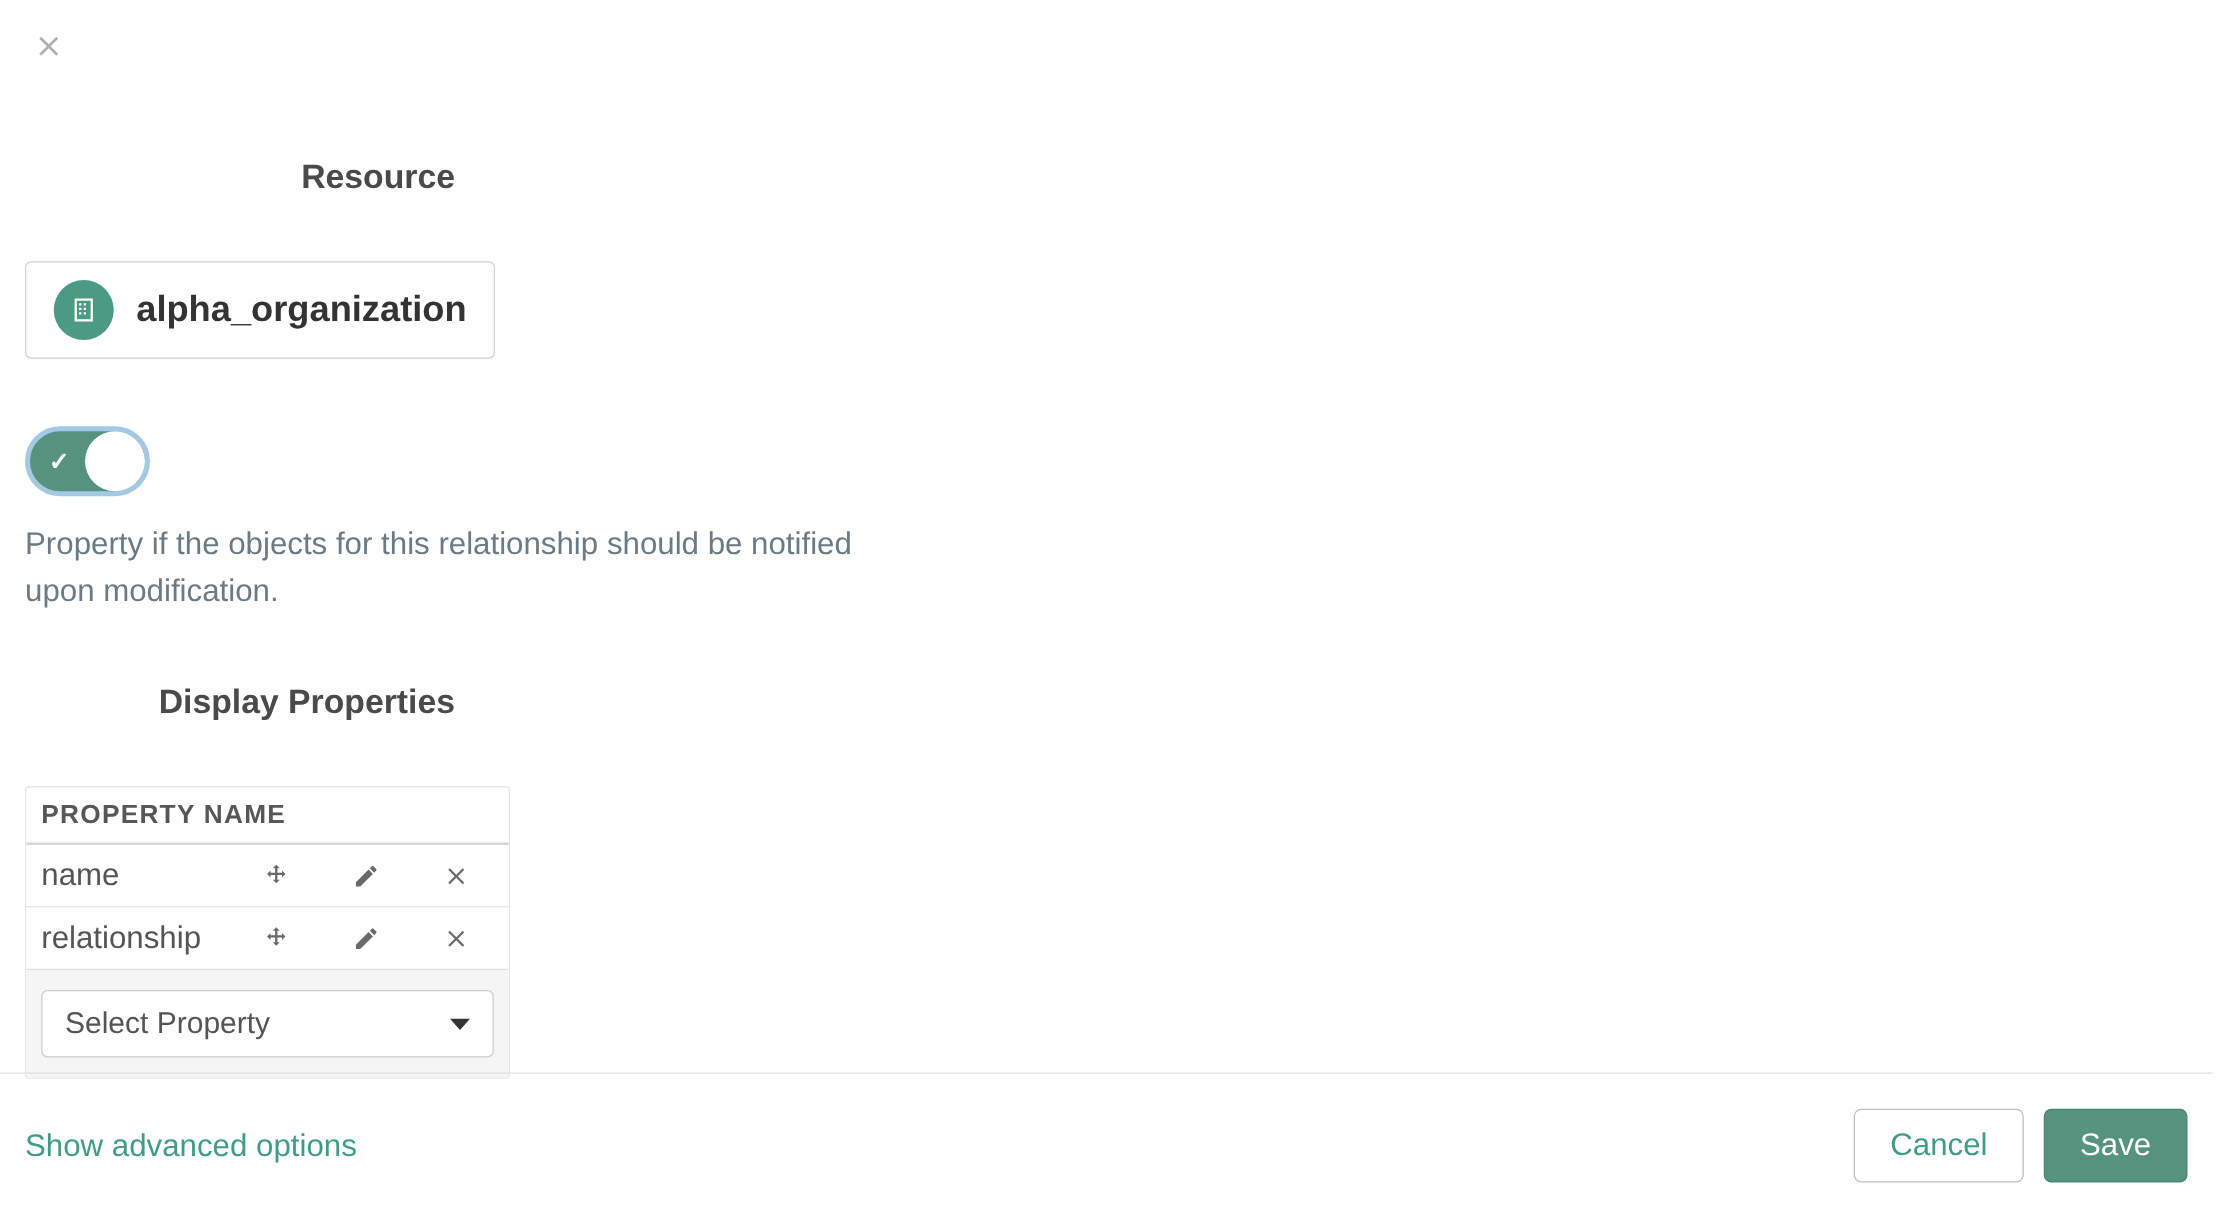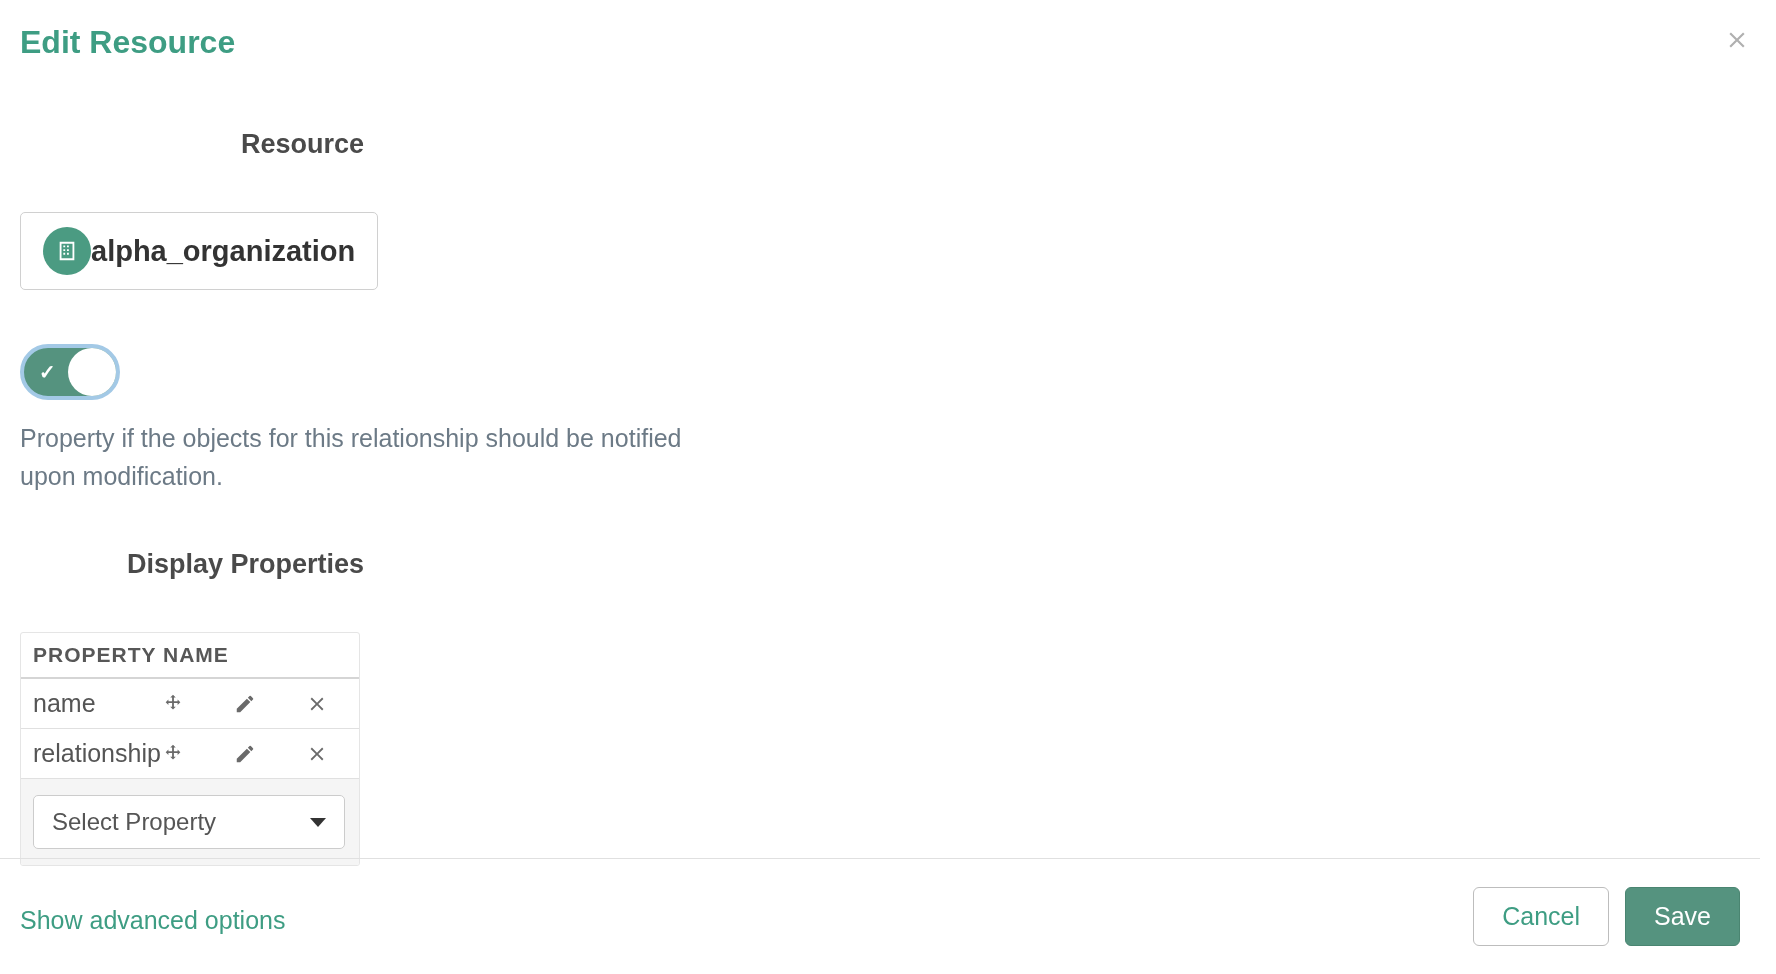--- a/index.html
+++ b/index.html
@@ -63,20 +63,21 @@
     }
     .form-content {
       flex: 1;
     }
     .resource-field {
       border: 1px solid #d0d0d0;
       border-radius: 5px;
       padding: 14px 22px;
       display: flex;
       align-items: center;
+      gap: 18px;
       min-height: 70px;
     }
     .resource-icon {
       width: 48px;
       height: 48px;
       background: #4b9b82;
       border-radius: 50%;
       display: flex;
       align-items: center;
       justify-content: center;
@@ -174,21 +175,21 @@
       background: #f5f5f5;
       padding: 16px 12px;
     }
     .select-property {
       background: #ffffff;
       border: 1px solid #cccccc;
       border-radius: 5px;
       padding: 12px 18px;
       font-size: 24px;
       color: #555555;
-      width: 312px;
+      width: 362px;
       display: flex;
       justify-content: space-between;
       align-items: center;
       cursor: pointer;
     }
     .caret-down {
       width: 0;
       height: 0;
       border-left: 8px solid transparent;
       border-right: 8px solid transparent;
@@ -198,21 +199,21 @@
       color: #3e9d83;
       font-size: 25px;
       margin-top: 40px;
       display: inline-block;
       cursor: pointer;
     }
     .dialog-footer {
       position: absolute;
       bottom: 0;
       left: 0;
-      right: 16px;
+      right: 6px;
       border-top: 1px solid #e0e0e0;
       padding: 28px 20px;
       display: flex;
       justify-content: flex-end;
       gap: 16px;
     }
     .btn {
       padding: 14px 28px;
       font-size: 25px;
       border-radius: 6px;
@@ -227,21 +228,20 @@
     .btn-save {
       background: #55937f;
       color: #ffffff;
       border-color: #4a8571;
     }
   </style>
 </head>
 <body>
 
 <div class="dialog-header">
-  <h1 class="dialog-title">Edit Resource</h1>
   <div class="close-icon">
     <svg viewBox="0 0 24 24" width="26" height="26">
         <path fill="#b0b0b0" d="M19 6.41L17.59 5 12 10.59 6.41 5 5 6.41 10.59 12 5 17.59 6.41 19 12 13.41 17.59 19 19 17.59 13.41 12z"></path>
       </svg>
   </div>
 </div>
 
 <div class="form-container">
 
   <div class="form-row">

